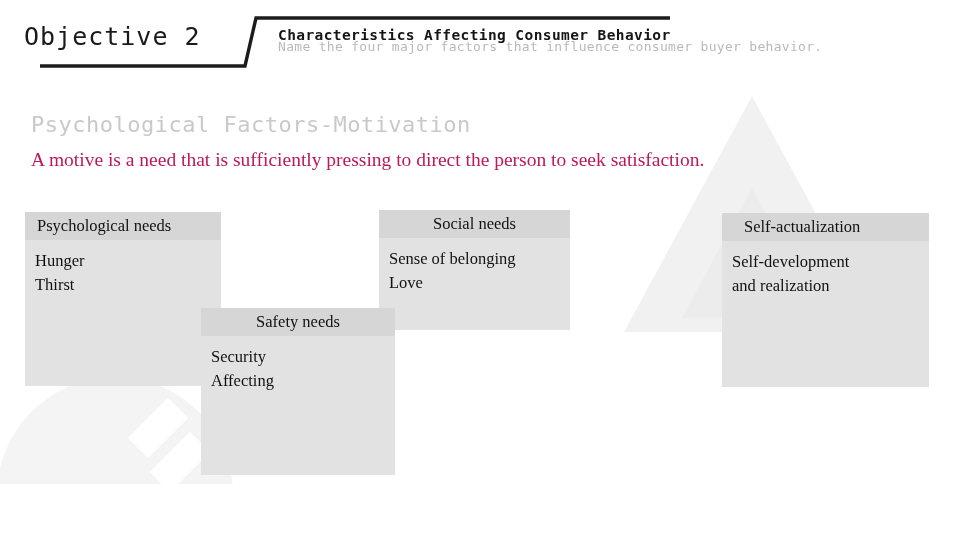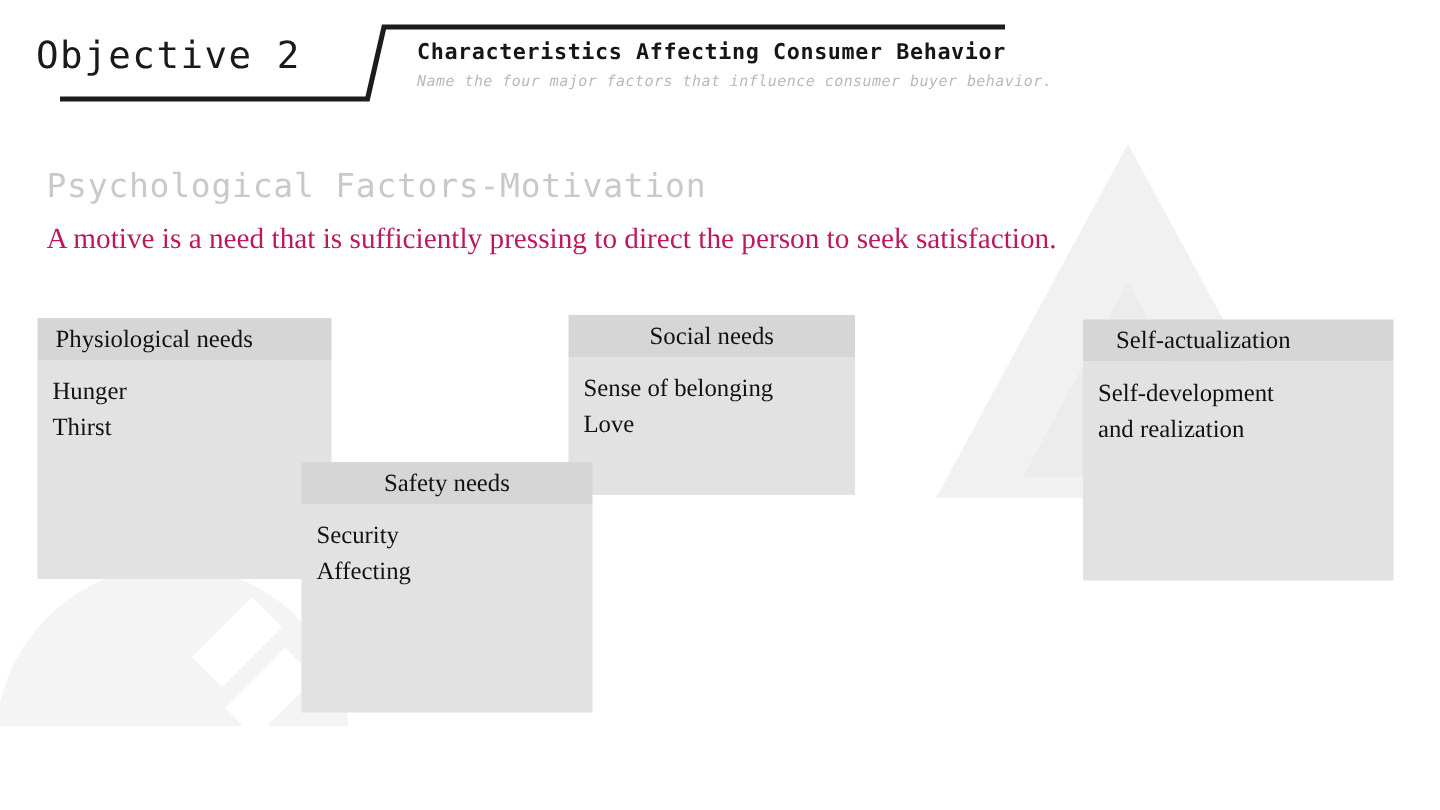--- a/index.html
+++ b/index.html
@@ -55,28 +55,27 @@
     font-size: 14.5px;
     letter-spacing: 0.4px;
     color: #161616;
     white-space: nowrap;
     z-index: 4;
     font-weight: bold;
   }
   .hdr-sub-small {
     position: absolute;
     left: 278px;
-    top: 49px;
-    font-family: "DejaVu Sans Mono", "Liberation Mono", monospace;
-    font-size: 10px;
+    top: 39px;
+    font-family: "DejaVu Sans Mono", "Liberation Mono", monospace;
+    font-size: 13px;
     letter-spacing: 0.3px;
     color: #b9b9b9;
     white-space: nowrap;
     z-index: 4;
-    font-style: italic;
   }
 
   
   .section-heading {
     position: absolute;
     left: 31px;
     top: 112px;
     font-family: "DejaVu Sans Mono", "Liberation Mono", monospace;
     font-size: 22px;
     letter-spacing: 0.5px;
@@ -190,21 +189,21 @@
 
   <div class="hdr-sub-main">Characteristics Affecting Consumer Behavior</div>
 
   <div class="hdr-sub-small">Name the four major factors that influence consumer buyer behavior.</div>
 
   <div class="section-heading">Psychological Factors-Motivation</div>
 
   <div class="lead-text">A motive is a need that is sufficiently pressing to direct the person to seek satisfaction.</div>
 
   <div class="need-box" id="box-physiological">
-    <div class="need-head">Physiological needs</div>
+    <div class="need-head">Psychological needs</div>
     <div class="need-body">
       <span class="ln">Hunger</span>
       <span class="ln">Thirst</span>
     </div>
   </div>
 
   <div class="need-box" id="box-social">
     <div class="need-head">Social needs</div>
     <div class="need-body">
       <span class="ln">Sense of belonging</span>

